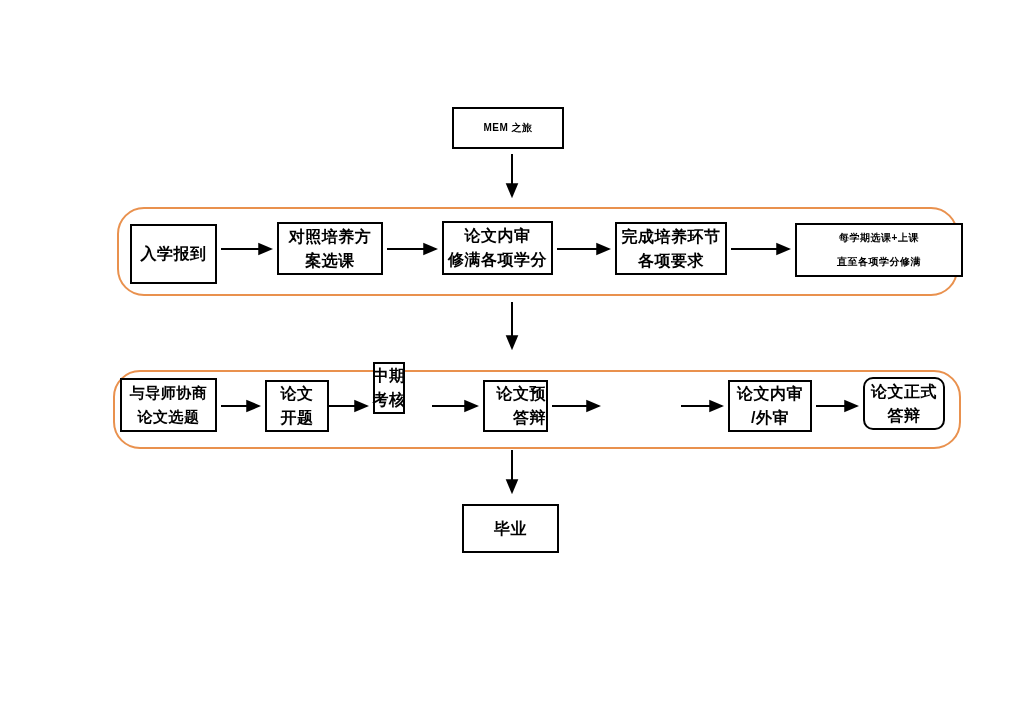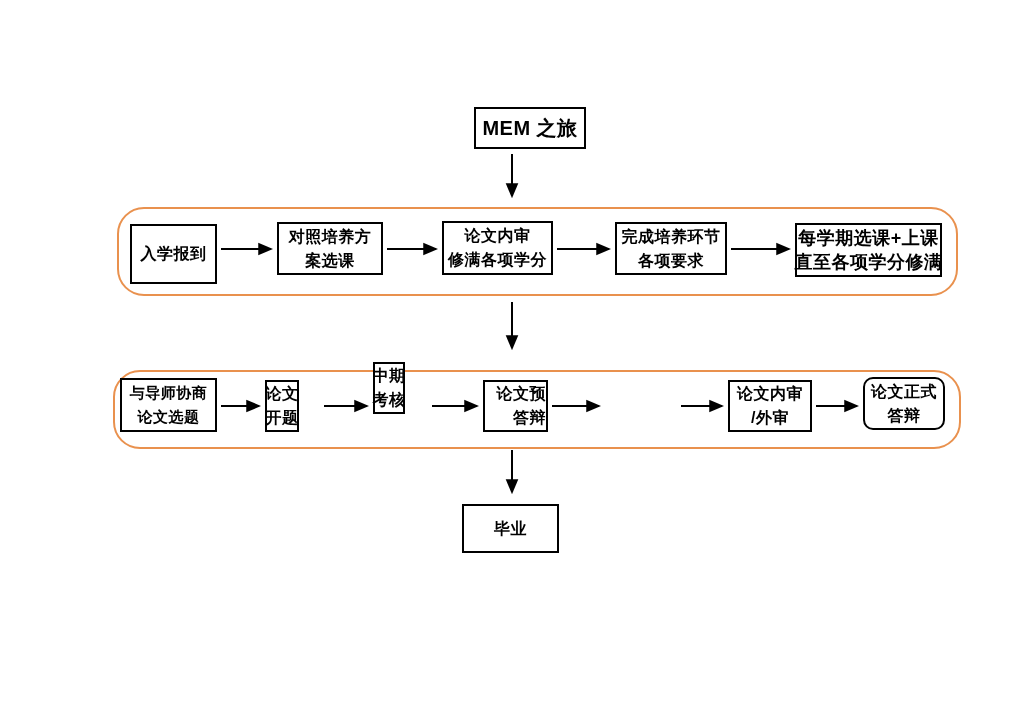--- a/index.html
+++ b/index.html
@@ -41,35 +41,35 @@
     text-align: center;
     font-weight: bold;
     font-size: 16px;
     line-height: 24px;
     color: #000000;
     letter-spacing: 0.5px;
   }
   .node span { display: block; white-space: nowrap; }
 
   
-  .n-start { left: 452px; top: 107px; width: 112px; height: 42px; font-size: 20px; margin-left: 22px; }
+  .n-start { left: 452px; top: 107px; width: 112px; height: 42px; font-size: 10px; }
   .n-end   { left: 462px; top: 504px; width: 97px;  height: 49px; }
 
   
   .g-stage1 { left: 117px; top: 207px; width: 837px; height: 85px; }
   .n-s1-0 { left: 130px; top: 224px; width: 87px;  height: 60px; }
   .n-s1-1 { left: 277px; top: 222px; width: 106px; height: 53px; }
   .n-s1-2 { left: 442px; top: 221px; width: 111px; height: 54px; }
   .n-s1-3 { left: 615px; top: 222px; width: 112px; height: 53px; }
-  .n-s1-4 { left: 795px; top: 223px; width: 147px; height: 54px; font-size: 18px; }
+  .n-s1-4 { left: 795px; top: 223px; width: 168px; height: 54px; font-size: 10px; }
 
   
   .g-stage2 { left: 113px; top: 370px; width: 844px; height: 75px; }
   .n-s2-0 { left: 120px; top: 378px; width: 97px; height: 54px; font-size: 15px; }
-  .n-s2-1 { left: 265px; top: 380px; width: 34px; height: 52px; }
+  .n-s2-1 { left: 265px; top: 380px; width: 64px; height: 52px; }
   .n-s2-2 { left: 373px; top: 362px; width: 32px; height: 52px; }
   .n-s2-3 { left: 483px; top: 380px; width: 65px; height: 52px; align-items: flex-end; }
   .n-s2-4 { left: 605px; top: 380px; width: 72px; height: 52px; }
   .n-s2-5 { left: 728px; top: 380px; width: 84px; height: 52px; }
   .n-s2-6 { left: 863px; top: 377px; width: 82px; height: 53px; border-radius: 10px; }
 
   .arrow-layer line { stroke: #000000; stroke-width: 2; }
 </style>
 </head>
 <body>

